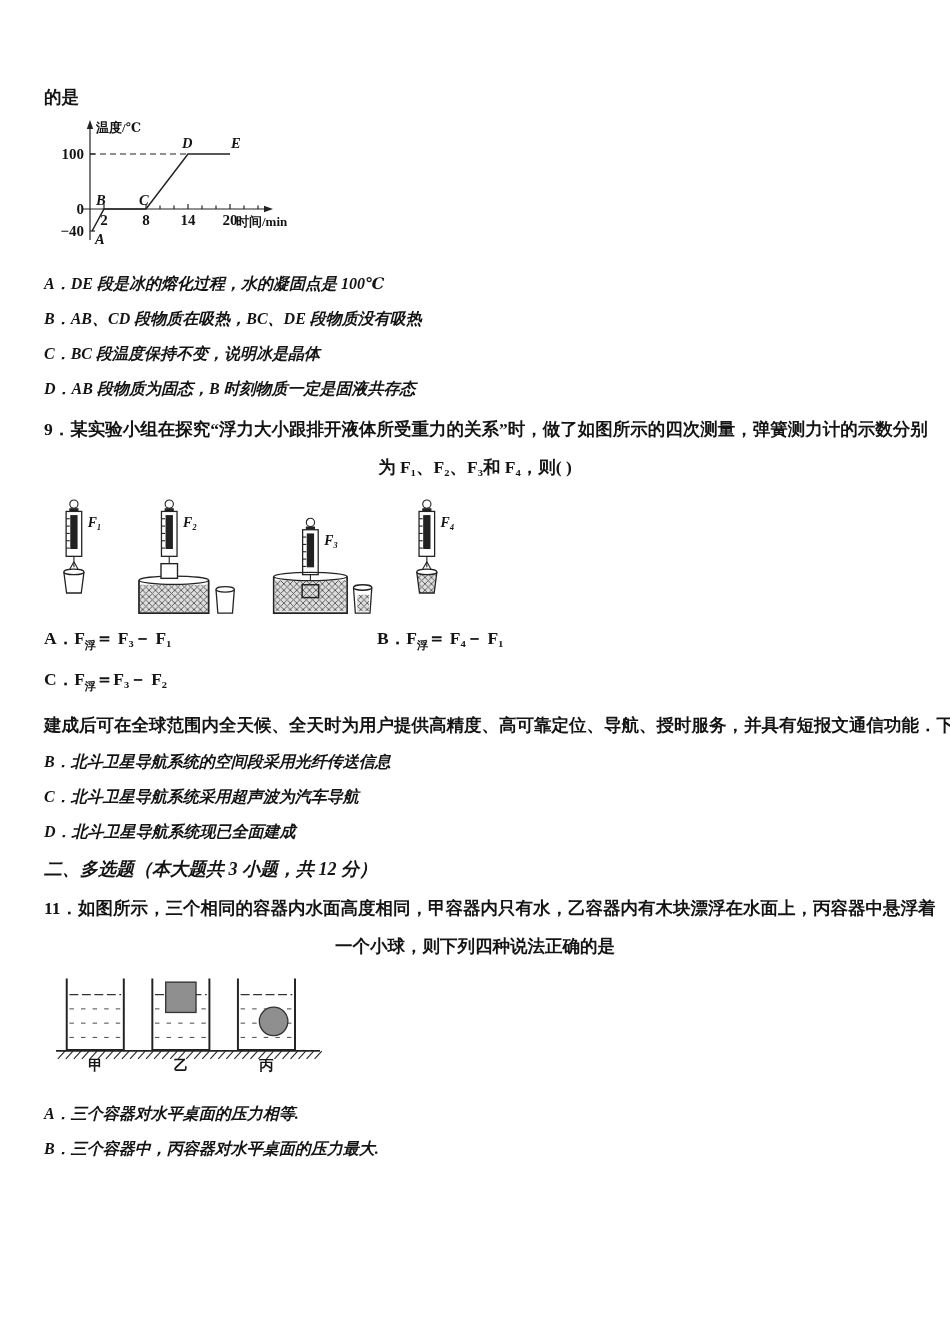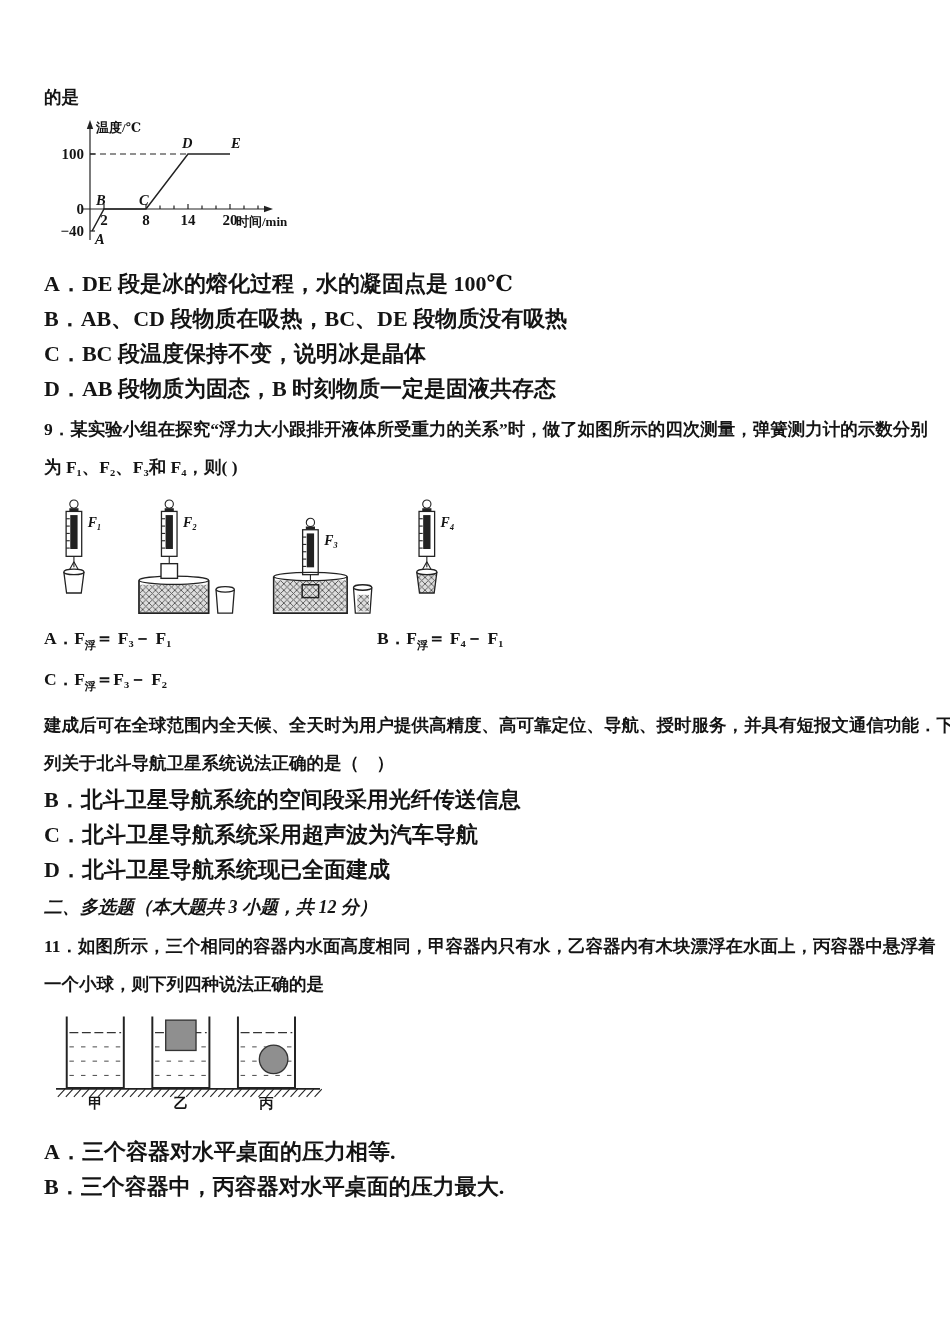--- a/index.html
+++ b/index.html
@@ -1,22 +1,22 @@
 <!DOCTYPE html>
 <html><head>
 <meta charset="utf-8">
 <style>
   html,body{margin:0;padding:0;background:#fff;}
   body{width:950px;height:1344px;overflow:hidden;color:#141414;
        font-family:"Liberation Serif","DejaVu Serif",serif;font-weight:600;}
   .page{padding:0 44px;box-sizing:border-box;width:950px;}
   .intro{margin-top:86px;font-size:17.5px;line-height:22px;}
   .chart-wrap{margin-top:6px;margin-left:-4px;}
-  .opt-line{font-size:22px;line-height:35px;white-space:nowrap;}
-  .q-line{font-size:17.5px;line-height:38px;white-space:nowrap;}
+  .opt-line{font-size:16px;line-height:35px;white-space:nowrap;font-style:italic;}
+  .q-line{font-size:17.5px;line-height:38px;white-space:nowrap;text-align:center;}
   .q8-opts{margin-top:8px;}
   .q9-block{margin-top:4px;}
   .fig9{display:block;margin:8px 0 2px -4px;}
   .q9-opts{display:grid;grid-template-columns:333px 1fr;font-size:17.5px;line-height:34px;margin:6px 0 4px 0;}
   .fsub{font-size:11px;font-weight:700;}
   .section-line{font-size:18px;line-height:40px;white-space:nowrap;font-style:italic;}
   .fig11{display:block;margin:10px 0 6px 10px;}
   .q11-opts{margin-top:14px;}
   svg .ax{stroke:#222;stroke-width:1.2;fill:none;}
   svg .ax2{stroke:#222;stroke-width:1.9;fill:none;}
@@ -147,21 +147,20 @@
 
     <div class="q9-opts">
       <div><span>A．</span><span>F</span><sub class="fsub">浮</sub><span>＝ F₃－ F₁</span></div>
       <div><span>B．</span><span>F</span><sub class="fsub">浮</sub><span>＝ F₄－ F₁</span></div>
       <div><span>C．</span><span>F</span><sub class="fsub">浮</sub><span>＝F₃－ F₂</span></div>
     </div>
   </div>
 
   <div>
     <div class="q-line">建成后可在全球范围内全天候、全天时为用户提供高精度、高可靠定位、导航、授时服务，并具有短报文通信功能．下</div>
-    <div class="q-line">列关于北斗导航卫星系统说法正确的是（　）</div>
     <div class="opt-line">B．北斗卫星导航系统的空间段采用光纤传送信息</div>
     <div class="opt-line">C．北斗卫星导航系统采用超声波为汽车导航</div>
     <div class="opt-line">D．北斗卫星导航系统现已全面建成</div>
   </div>
 
   <div class="section-line">二、多选题（本大题共 3 小题，共 12 分）</div>
 
   <div>
     <div class="q-line">11．如图所示，三个相同的容器内水面高度相同，甲容器内只有水，乙容器内有木块漂浮在水面上，丙容器中悬浮着</div>
     <div class="q-line">一个小球，则下列四种说法正确的是</div>

